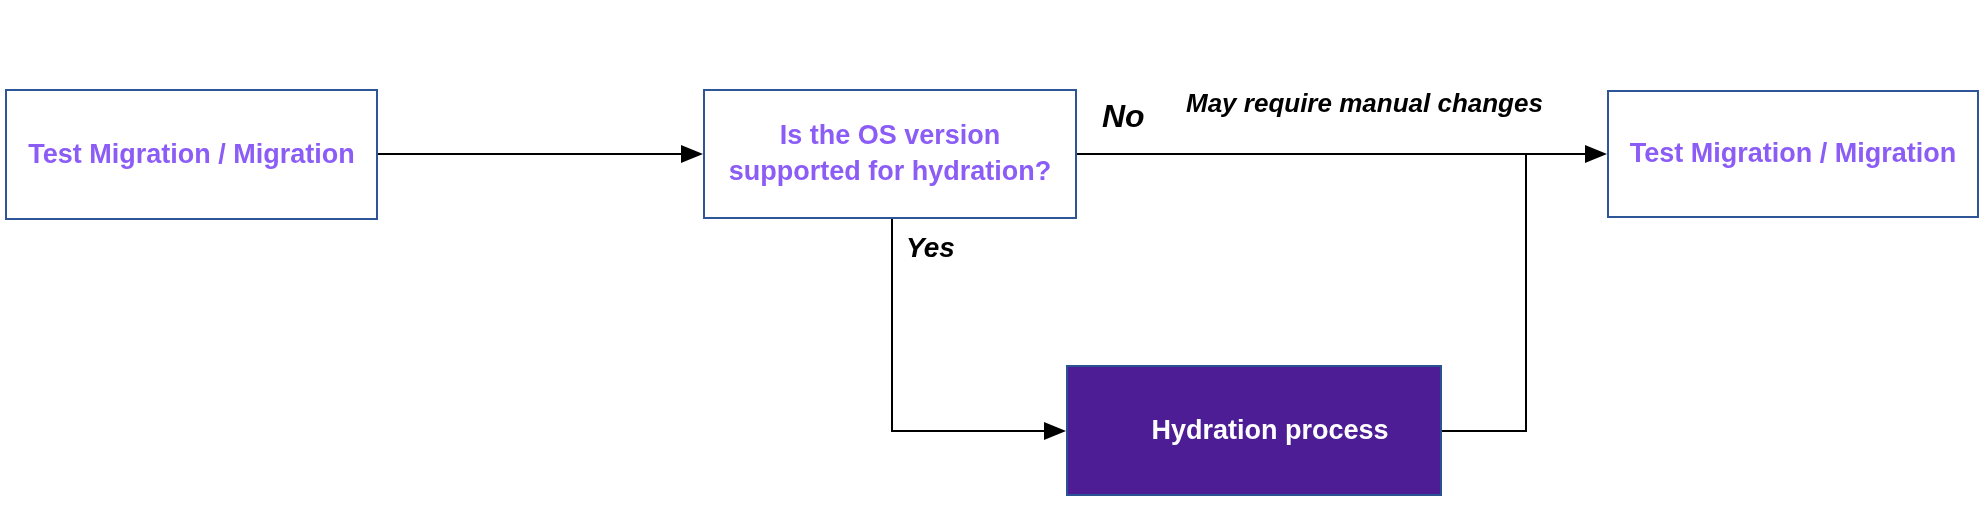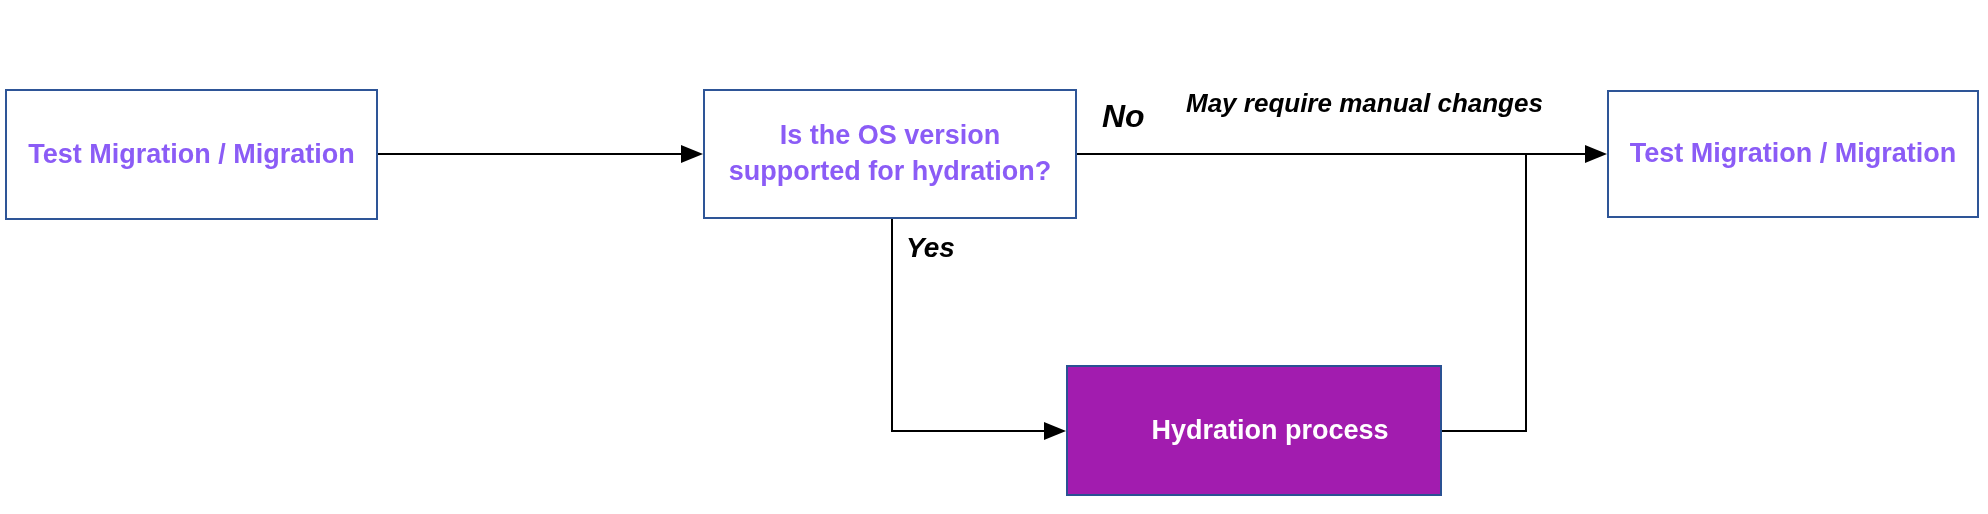--- a/index.html
+++ b/index.html
@@ -41,21 +41,21 @@
     font-weight: bold;
     font-size: 27px;
     line-height: 1.32;
     display: flex;
     align-items: center;
     justify-content: center;
     text-align: center;
   }
   .node .node-label span { display: block; }
   .node--filled {
-    background: #a21caf;
+    background: #4c1d95;
     border-color: #2A5193;
     color: #ffffff;
     padding-left: 32px;
   }
   #node-start     { left: 5px;    top: 89px;  width: 373px; height: 131px; }
   #node-decision  { left: 703px;  top: 89px;  width: 374px; height: 130px; }
   #node-complete  { left: 1607px; top: 90px;  width: 372px; height: 128px; }
   #node-hydration { left: 1066px; top: 365px; width: 376px; height: 131px; }
   .edge-label {
     position: absolute;

